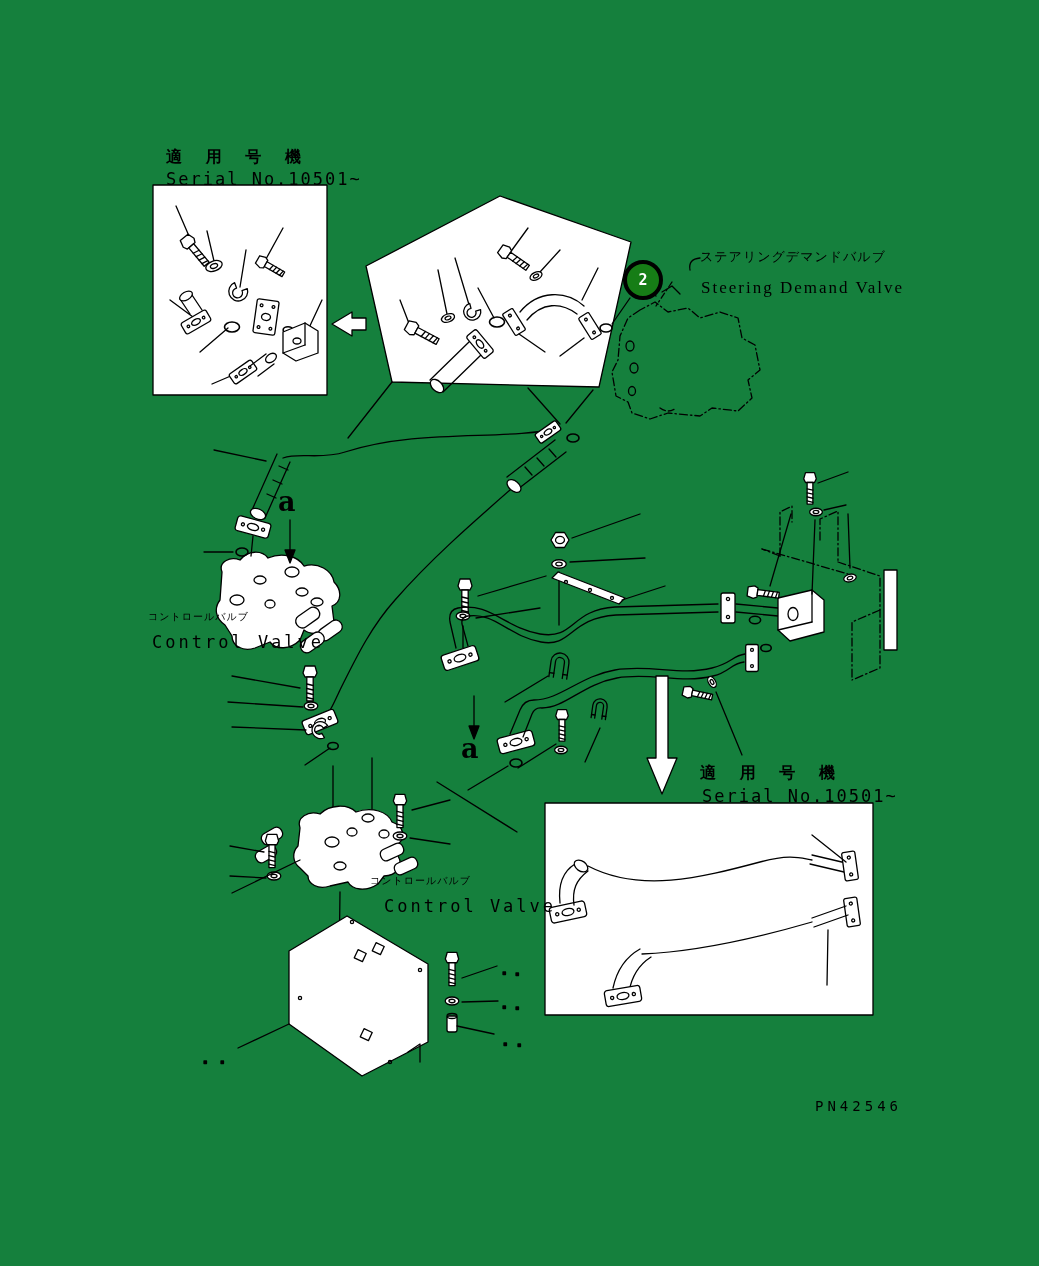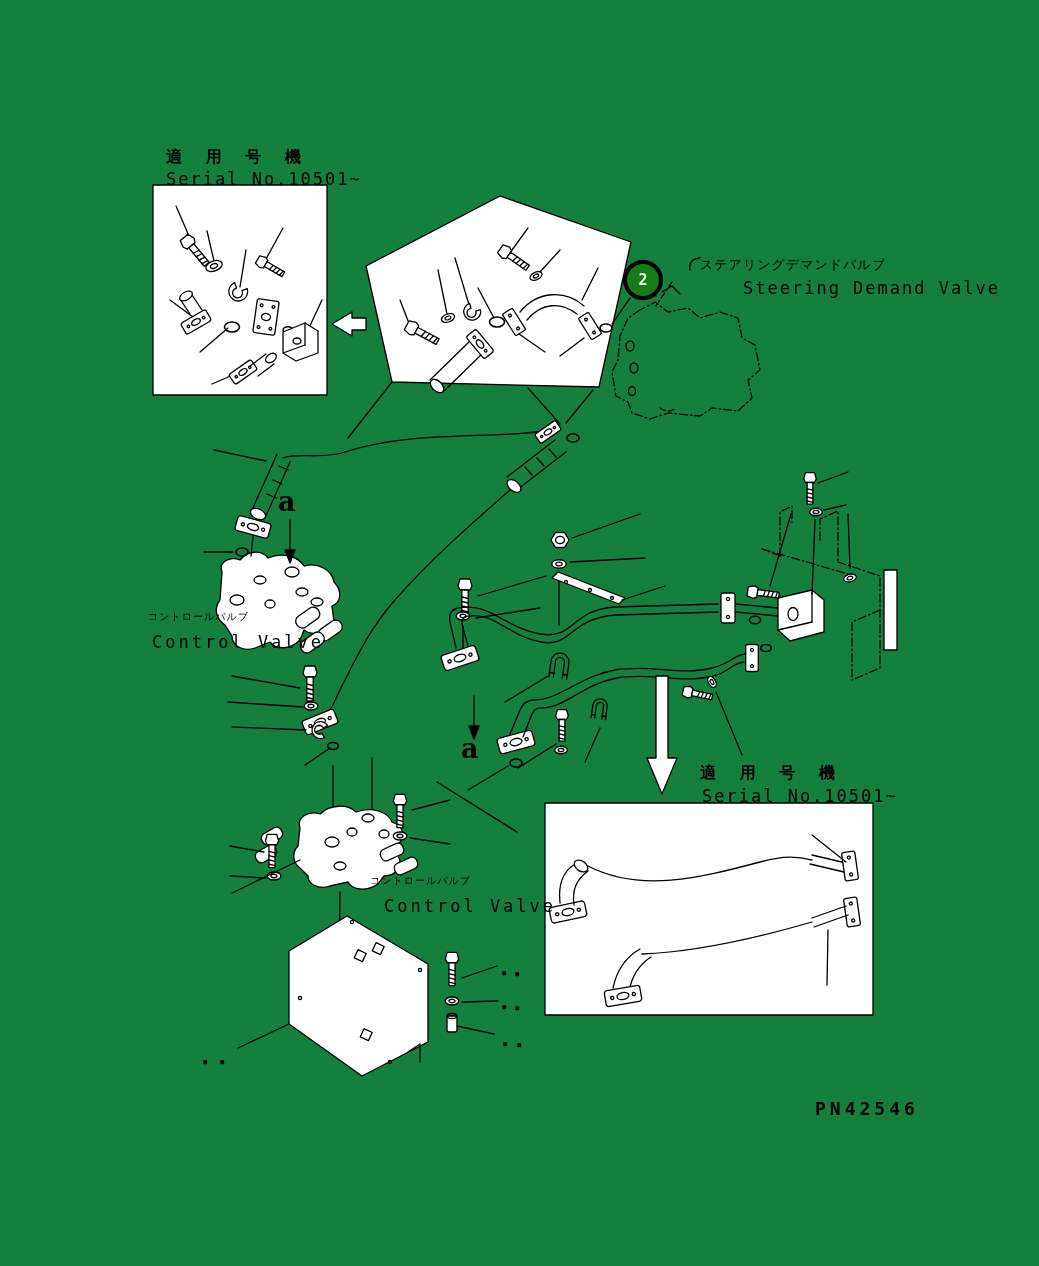--- a/index.html
+++ b/index.html
@@ -8,21 +8,21 @@
     font-family:"DejaVu Sans Mono","Liberation Mono",monospace;color:#000;
     overflow:hidden;margin:0 auto;
   }
   svg.art{position:absolute;left:0;top:0;}
   svg.art *{vector-effect:non-scaling-stroke;}
   .lbl{position:absolute;white-space:nowrap;color:#000;}
   .jp-h{font-size:16px;letter-spacing:7px;font-weight:bold;}
   .en{font-size:17px;letter-spacing:2px;}
   .jp{font-size:10px;letter-spacing:1px;}
   .sec{font-family:"DejaVu Serif","Liberation Serif",serif;font-weight:bold;font-size:27px;}
-  .pn{font-size:18px;letter-spacing:4px;font-weight:bold;}
+  .pn{font-size:14px;letter-spacing:4px;}
   .callout{
     position:absolute;left:623px;top:260px;width:40px;height:40px;border-radius:50%;
     border:4px solid #000;box-sizing:border-box;display:flex;align-items:center;justify-content:center;
     font-size:15px;font-weight:bold;
   }
 </style>
 </head>
 <body>
 
 <div class="canvas">
@@ -363,22 +363,22 @@
           <rect x="516" y="1007" width="2.5" height="2.5" fill="#000"></rect>
     <rect x="504" y="1043" width="2.5" height="2.5" fill="#000"></rect>
           <rect x="518" y="1044" width="2.5" height="2.5" fill="#000"></rect>
   </g>
 </g>
 </svg>
 
 <div class="lbl jp-h" style="left:166px;top:147px;">適 用 号 機</div>
 <div class="lbl en" style="left:166px;top:169px;">Serial No.10501~</div>
 
-<div class="lbl jp" style="left:700px;top:256px;font-size:13px;">ステアリングデマンドバルブ</div>
-<div class="lbl en" style="left:743px;top:278px;">Steering Demand Valve</div>
+<div class="lbl jp" style="left:700px;top:248px;font-size:13px;">ステアリングデマンドバルブ</div>
+<div class="lbl en" style="left:701px;top:278px;font-family:Liberation Serif, serif;">Steering Demand Valve</div>
 
 <div class="lbl jp" style="left:148px;top:610px;">コントロールバルブ</div>
 <div class="lbl en" style="left:152px;top:632px;letter-spacing:3px;">Control Valve</div>
 
 <div class="lbl jp" style="left:370px;top:874px;">コントロールバルブ</div>
 <div class="lbl en" style="left:384px;top:896px;letter-spacing:3px;">Control Valve</div>
 
 <div class="lbl jp-h" style="left:700px;top:763px;">適 用 号 機</div>
 <div class="lbl en" style="left:702px;top:786px;">Serial No.10501~</div>
 

